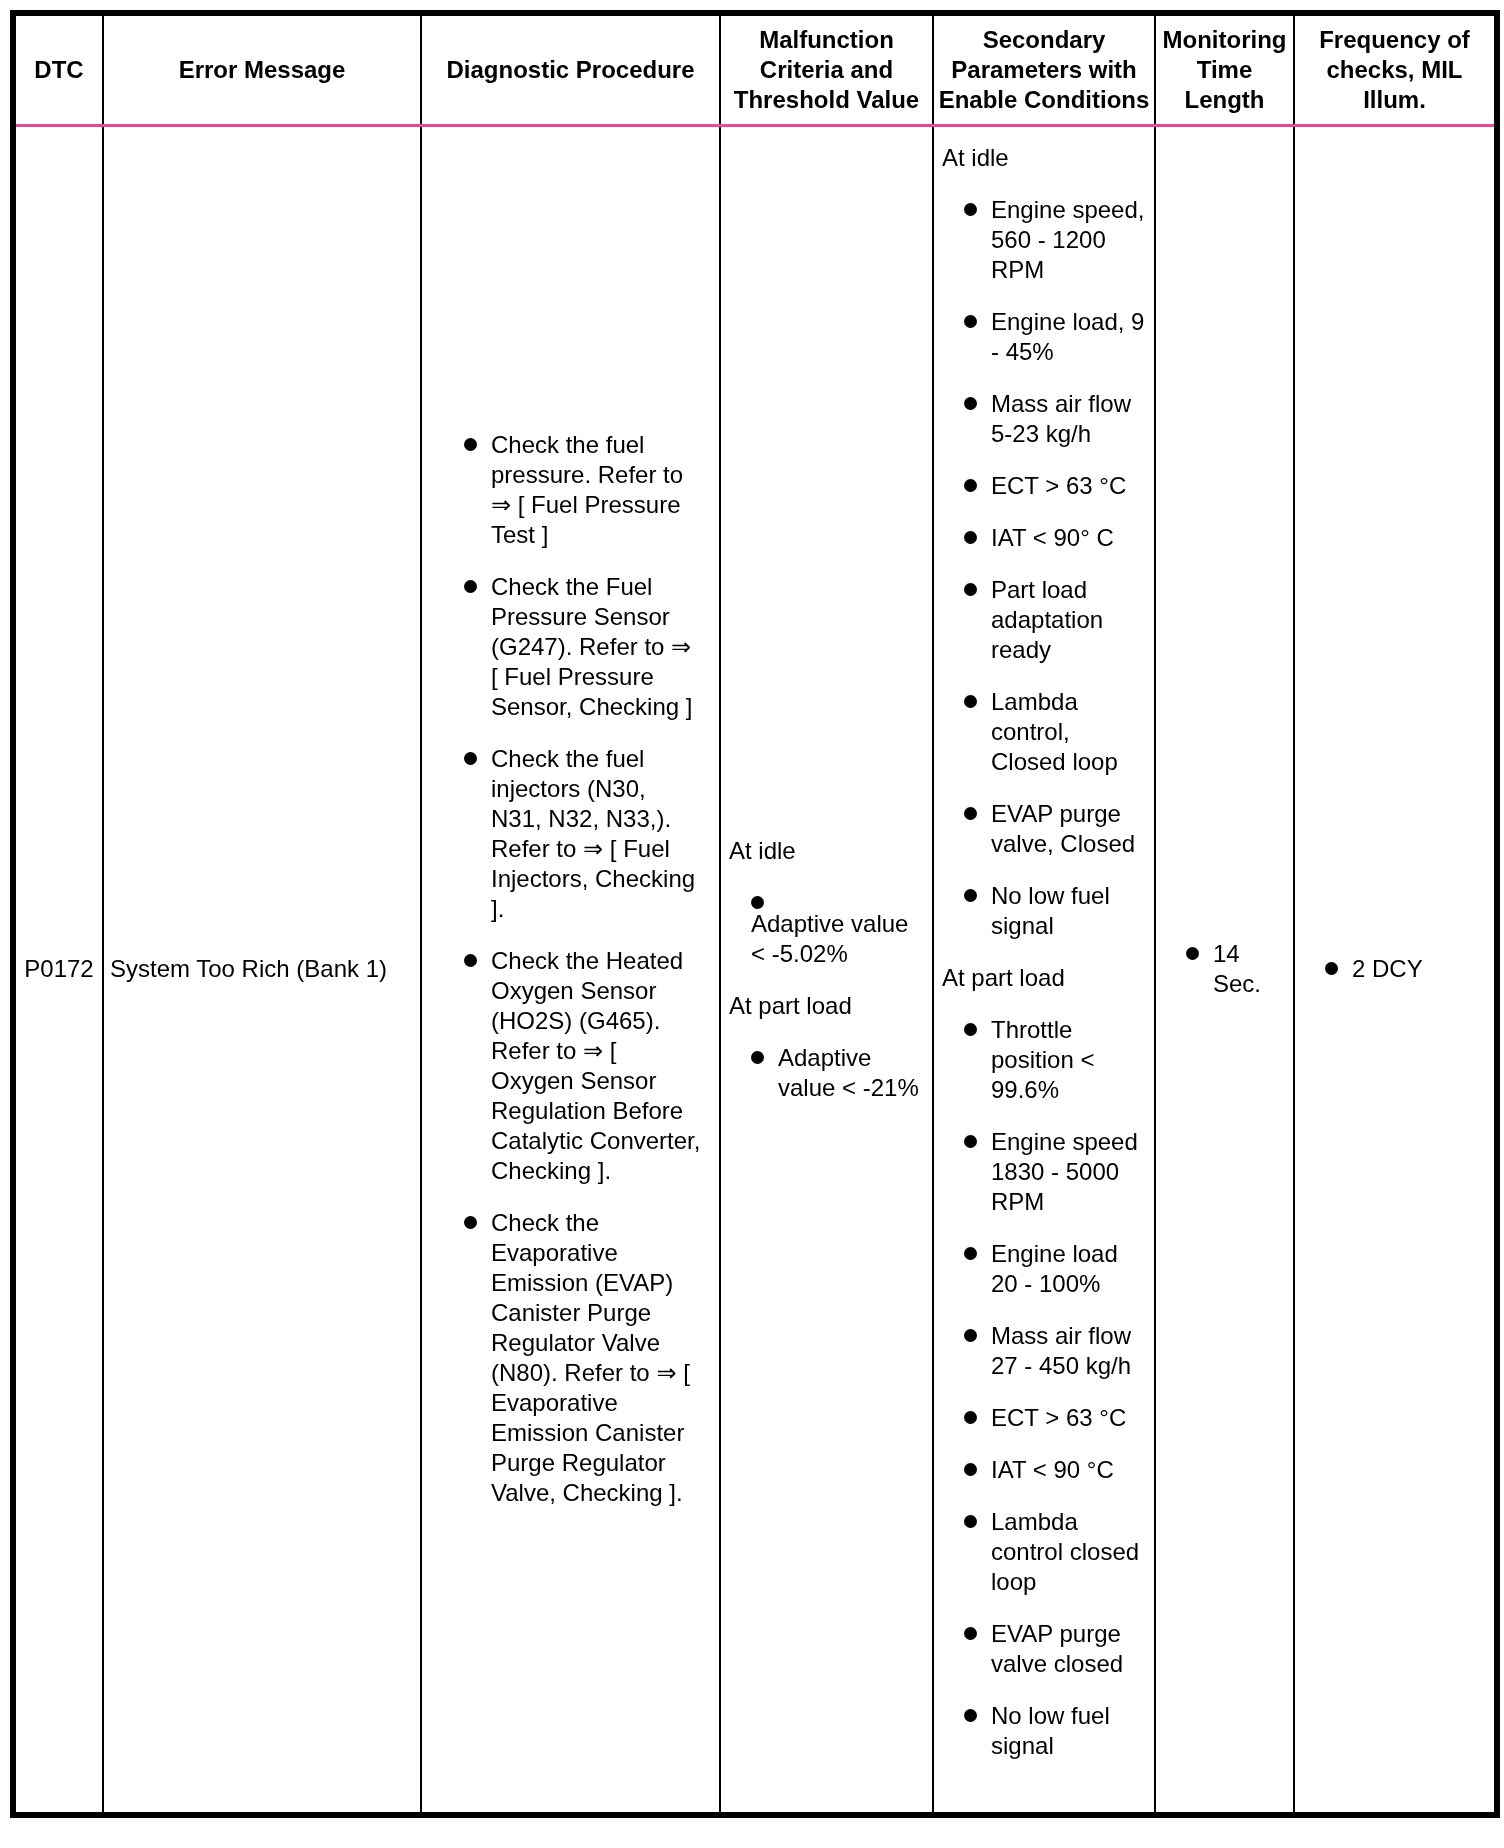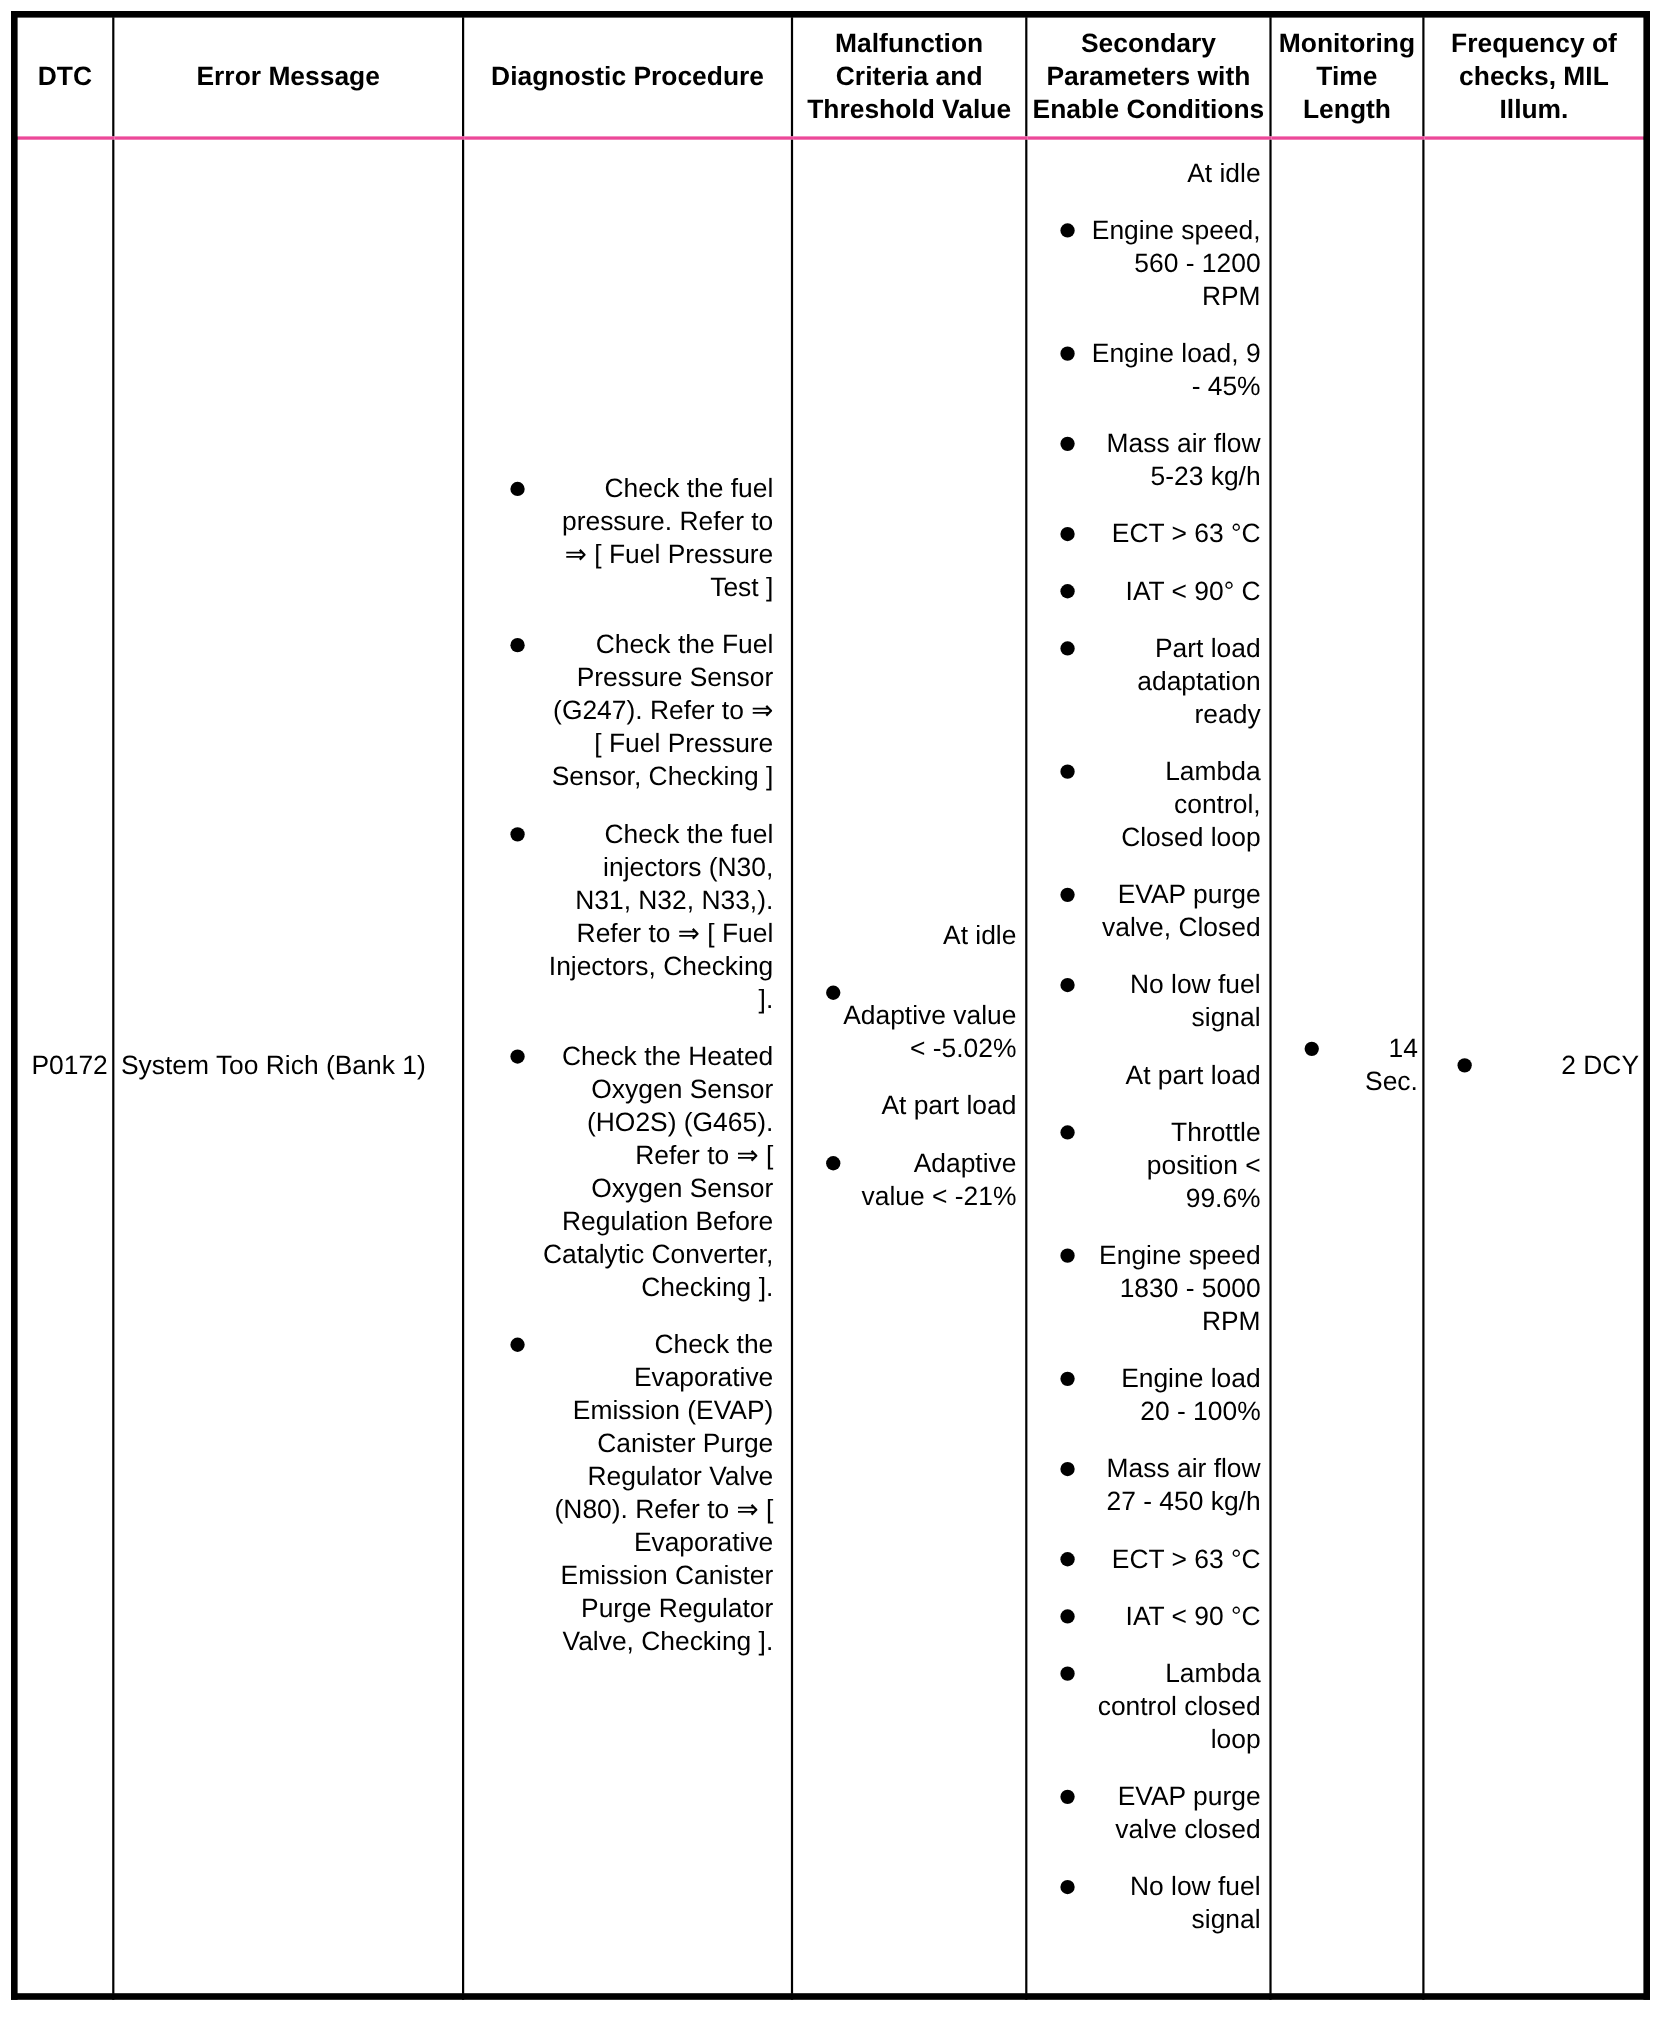--- a/index.html
+++ b/index.html
@@ -19,32 +19,31 @@
     border-collapse: collapse;
     table-layout: fixed;
     width: 1484px;
     border: 6px solid #000;
   }
   th, td {
     border: 2px solid #000;
     font-size: 24px;
     line-height: 30px;
     vertical-align: middle;
-    text-align: right;
   }
   thead th {
     border-bottom: 3px solid #ec4899;
     font-weight: bold;
     text-align: center;
     height: 112px;
     padding: 4px 2px;
   }
   .body-row { height: 1690px; }
   td.cell { padding: 6px 4px; }
-  td.cell-dtc { }
+  td.cell-dtc { text-align: center; }
   td.cell-error { padding-left: 6px; text-align: left; }
   td.cell-diag { vertical-align: middle; padding: 6px 16px; }
   td.cell-malf { vertical-align: middle; padding: 6px 8px 6px 4px; }
   td.cell-sec  { vertical-align: top; padding: 16px 8px 6px 4px; }
   td.cell-mon  { vertical-align: middle; }
   td.cell-freq { vertical-align: middle; }
 
   .group-label {
     padding-left: 4px;
     margin-bottom: 22px;

